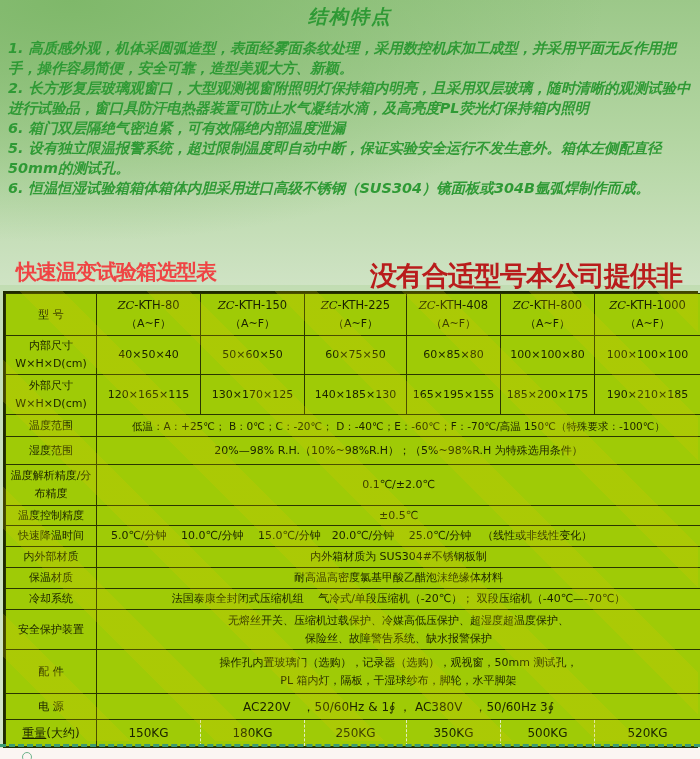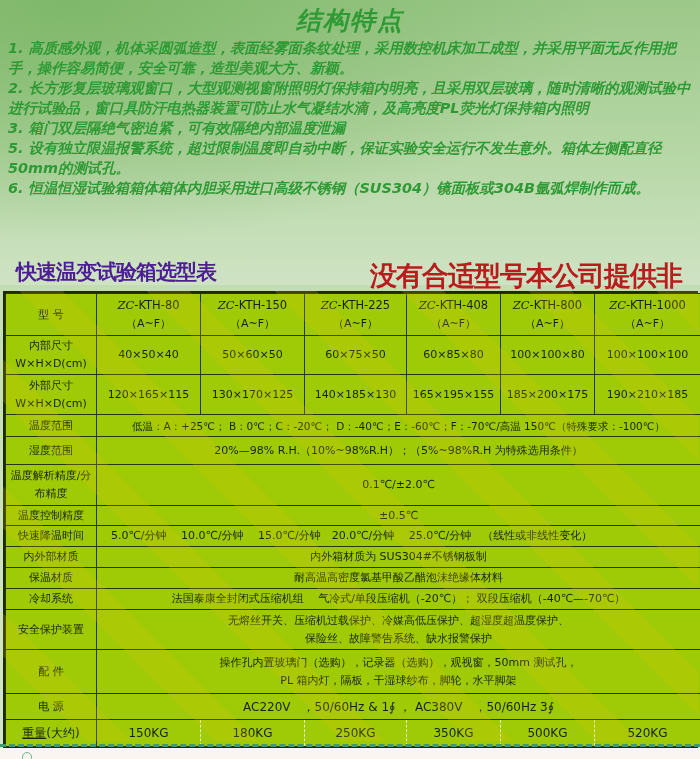--- a/index.html
+++ b/index.html
@@ -9,32 +9,32 @@
       background: linear-gradient(180deg, #8ec27a 0%, #a9cf95 25%, #c2ddb3 38%, #d4e6c8 100%);
       position: relative;
     }
     .top {
       position: absolute; left: 0; top: 0; width: 700px; height: 285px;
       background: radial-gradient(ellipse at 10% 0%, #7fb86a 0%, rgba(127,184,106,0) 60%),
                   linear-gradient(180deg, #9cc889 0%, #b4d6a3 50%, #cfe3c4 100%);
     }
     .title {
       position: absolute; left: 0; top: 4px; width: 700px; text-align: center;
-      font-size: 25px; font-weight: bold; font-style: italic; color: #2f9a35;
+      font-size: 19px; font-weight: bold; font-style: italic; color: #2f9a35;
       letter-spacing: 2px;
     }
     .features {
       position: absolute; left: 8px; top: 38px; width: 690px;
       font-size: 14.4px; font-weight: bold; font-style: italic; color: #2f9a35;
       line-height: 20px;
     }
     .features p { margin: 0; }
     .sec-left {
       position: absolute; left: 16px; top: 258px;
-      font-size: 21px; font-weight: bold; color: #4c1d95; letter-spacing: -1px;
+      font-size: 21px; font-weight: bold; color: #ef4444; letter-spacing: -1px;
     }
     .sec-right {
       position: absolute; left: 370px; top: 258px;
       font-size: 27px; font-weight: bold; color: #b91c1c; letter-spacing: -1px;
     }
     .table-wrap {
       position: absolute; left: 3px; top: 291px; width: 695px;
       background: #9ccc00;
       border: 2px solid #1e2a00;
     }
@@ -86,21 +86,21 @@
 </head>
 <body>
 
 <div class="top"></div>
 
 <div class="title">结构特点</div>
 
 <div class="features">
   <p>1. 高质感外观，机体采圆弧造型，表面经雾面条纹处理，采用数控机床加工成型，并采用平面无反作用把手，操作容易简便，安全可靠，造型美观大方、新颖。</p>
   <p>2. 长方形复层玻璃观窗口，大型观测视窗附照明灯保持箱内明亮，且采用双层玻璃，随时清晰的观测试验中进行试验品，窗口具防汗电热器装置可防止水气凝结水滴，及高亮度PL荧光灯保持箱内照明</p>
-  <p>3. 箱门双层隔绝气密迫紧，可有效隔绝内部温度泄漏</p>
+  <p>6. 箱门双层隔绝气密迫紧，可有效隔绝内部温度泄漏</p>
   <p>5. 设有独立限温报警系统，超过限制温度即自动中断，保证实验安全运行不发生意外。箱体左侧配直径50mm的测试孔。</p>
   <p>6. 恒温恒湿试验箱箱体箱体内胆采用进口高级不锈钢（SUS304）镜面板或304B氩弧焊制作而成。</p>
 </div>
 
 <div class="sec-left">快速温变试验箱选型表</div>
 <div class="sec-right">没有合适型号本公司提供非标定制</div>
 
 <div class="table-wrap">
   <table>
     <colgroup>

